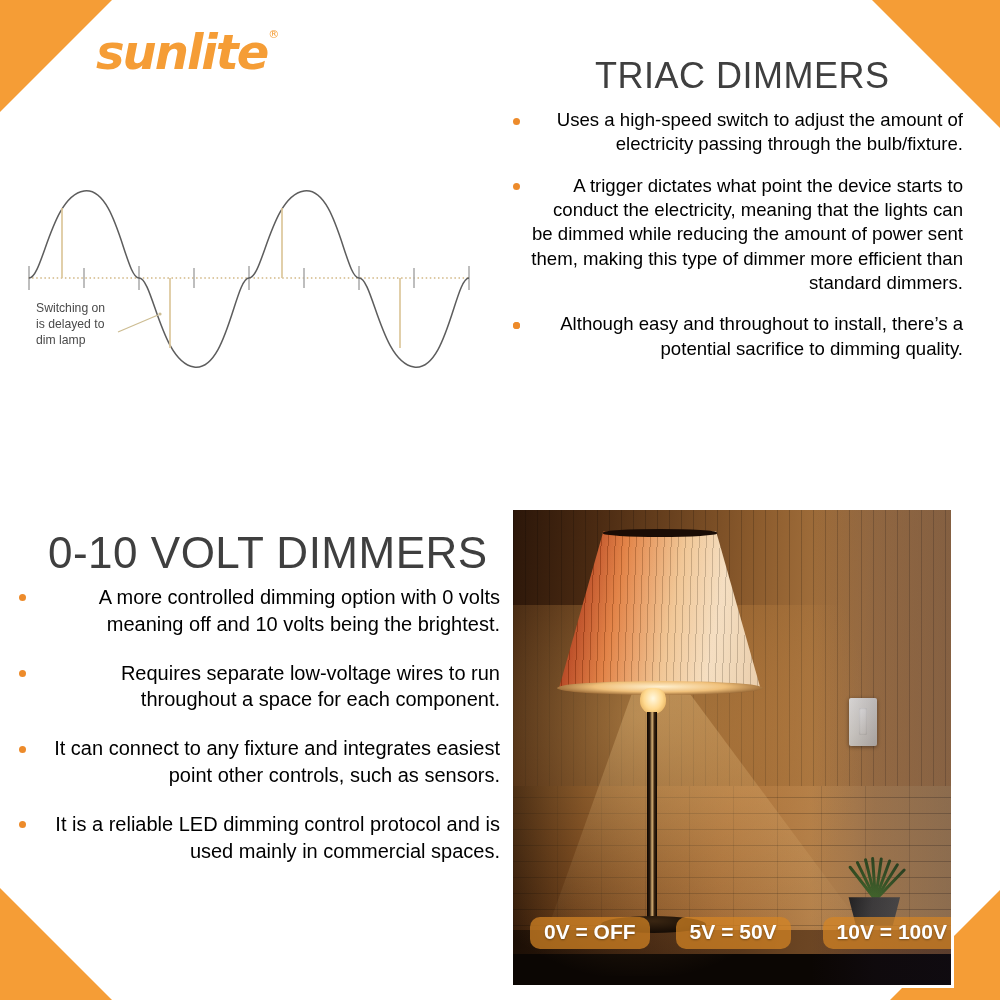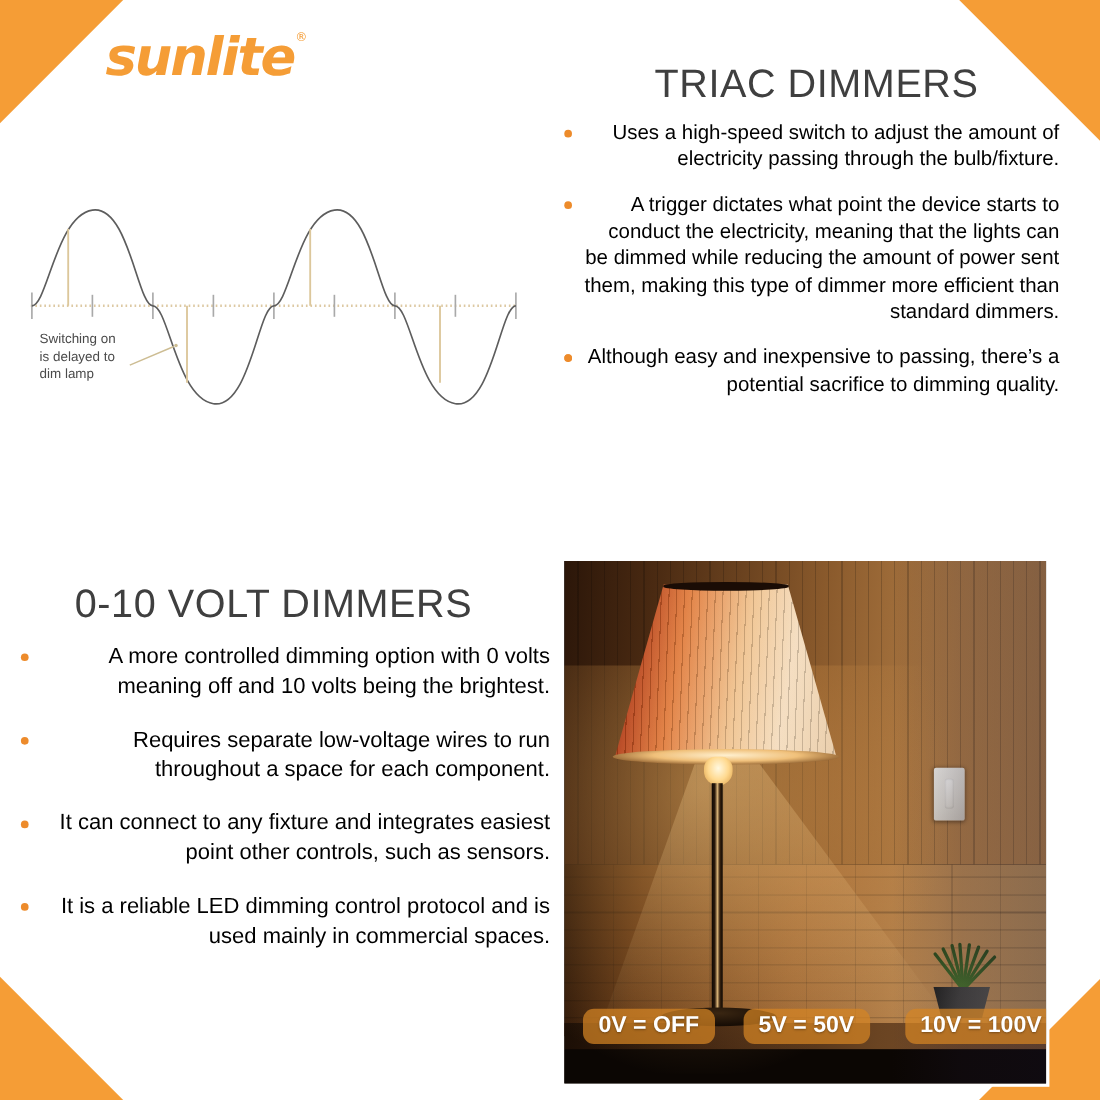--- a/index.html
+++ b/index.html
@@ -43,21 +43,21 @@
   }
 
   
   h1.section-title {
     font-family:"Liberation Sans", sans-serif;
     font-weight:400;
     color:#3f3f3f;
     letter-spacing:0.5px;
   }
   #triac-title { position:absolute; left:548px; top:55px; font-size:36px;margin-left:47px; }
-  #volt-title { position:absolute; left:48px; top:528px; font-size:36px;margin-left:20px; }
+  #volt-title { position:absolute; left:48px; top:528px; font-size:44px; }
 
   
   ul.bullets { list-style:none; }
   ul.bullets li {
     position:relative;
     padding-left:19px;
     color:#000000;
     text-align:right;
   }
   ul.bullets li .dot {
@@ -271,21 +271,21 @@
 <div class="logo-wrap">
   <span class="logo"><span>sunlite</span><span class="logo-r">®</span></span>
 </div>
 
 <h1 class="section-title" id="triac-title">TRIAC DIMMERS</h1>
 
 <ul class="bullets" id="triac-list">
   <li><span class="dot"></span><span>Uses a high-speed switch to adjust the amount of electricity passing through the bulb/fixture.</span></li>
   <li><span class="dot"></span><span>A trigger dictates what point the device starts to conduct the electricity, meaning that the lights can be dimmed while reducing the amount of power sent them, making this type of dimmer more efficient than standard dimmers.</span></li>
   <li><span class="dot"></span></li>
-  <li><span class="dot"></span><span>Although easy and inexpensive to passing, there’s a potential sacrifice to dimming quality.</span></li>
+  <li><span class="dot"></span><span>Although easy and throughout to install, there’s a potential sacrifice to dimming quality.</span></li>
 </ul>
 
 <div id="wave-panel">
   <svg width="480" height="250" viewBox="0 0 480 250">
 
     <line x1="18" y1="118" x2="460" y2="118" stroke="#ddc9a3" stroke-width="2.2" stroke-dasharray="1.5 2.6"></line>
 
     <g stroke="#a9a9a9" stroke-width="1.5">
       <line x1="19" y1="106" x2="19" y2="130"></line>
       <line x1="74" y1="108" x2="74" y2="128"></line>

